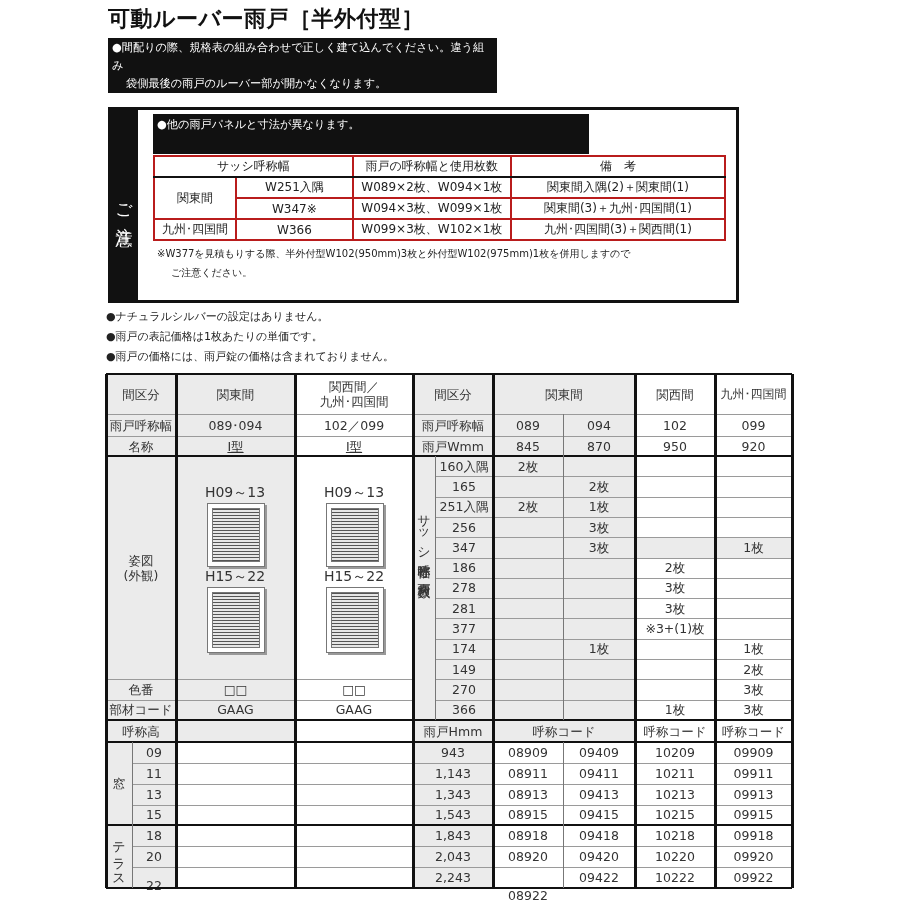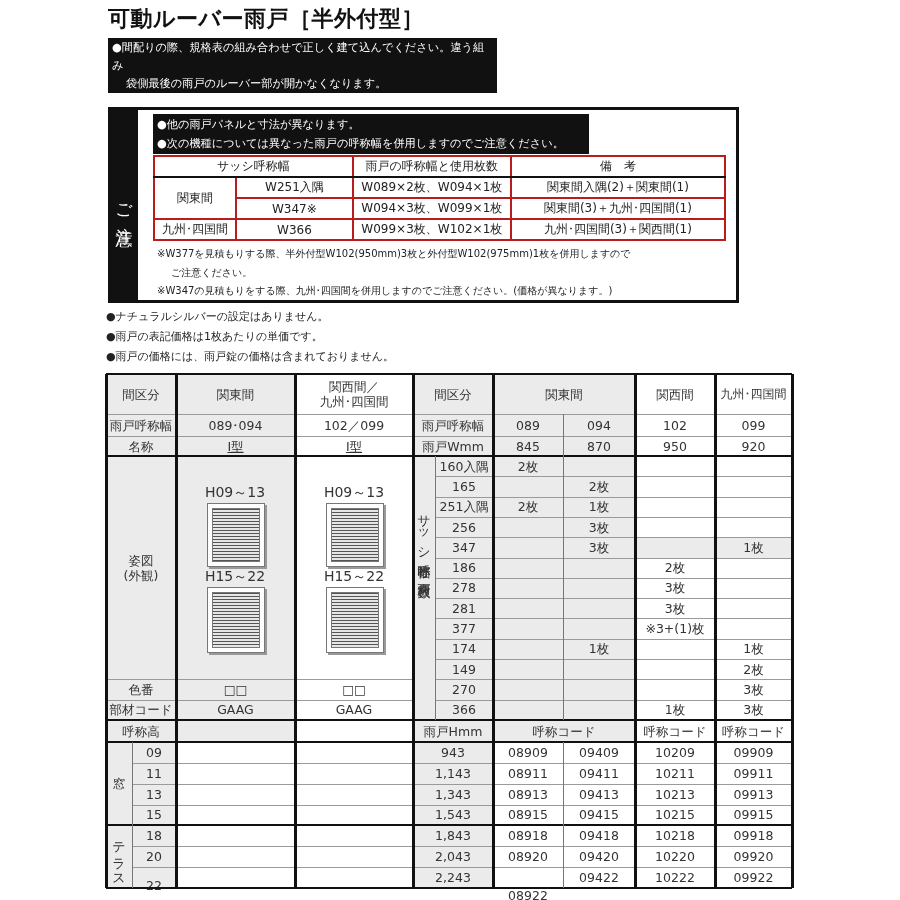--- a/index.html
+++ b/index.html
@@ -43,21 +43,20 @@
 
 <div class="abs blackbar">
   <div>●間配りの際、規格表の組み合わせで正しく建て込んでください。違う組み</div>
   <div class="l2">袋側最後の雨戸のルーバー部が開かなくなります。</div>
 </div>
 
 <div class="abs notice">
   <div class="abs notice-strip">ご注意</div>
   <div class="abs nbar">
     <div>●他の雨戸パネルと寸法が異なります。</div>
-    <div>●次の機種については異なった雨戸の呼称幅を併用しますのでご注意ください。</div>
   </div>
   <table class="ntable">
     <tbody>
         <tr class="hd">
       <td colspan="2" style="width:160px">サッシ呼称幅</td>
       <td style="width:152px">雨戸の呼称幅と使用枚数</td>
       <td>備　考</td>
     </tr>
     <tr>
       <td rowspan="2" style="width:76px">関東間</td>
@@ -73,21 +72,20 @@
     <tr>
       <td>九州･四国間</td>
       <td>W366</td>
       <td>W099×3枚、W102×1枚</td>
       <td>九州･四国間(3)＋関西間(1)</td>
     </tr>
   </tbody>
     </table>
   <div class="abs nnote" style="top:137px">※W377を見積もりする際、半外付型W102(950mm)3枚と外付型W102(975mm)1枚を併用しますので</div>
   <div class="abs nnote" style="top:156px; left:60px">ご注意ください。</div>
-  <div class="abs nnote" style="top:174px">※W347の見積もりをする際、九州･四国間を併用しますのでご注意ください。(価格が異なります。)</div>
 </div>
 
 <div class="abs bullet" style="top:309px">●ナチュラルシルバーの設定はありません。</div>
 <div class="abs bullet" style="top:329px">●雨戸の表記価格は1枚あたりの単価です。</div>
 <div class="abs bullet" style="top:349px">●雨戸の価格には、雨戸錠の価格は含まれておりません。</div>
 
 <div id="spec">
     <div class="cell g" style="left: 106px; top: 374px; width: 70px; height: 514px;"></div>
     <div class="cell g" style="left: 176px; top: 374px; width: 119px; height: 368px;"></div>
     <div class="cell g" style="left: 413px; top: 374px; width: 80px; height: 514px;"></div>

